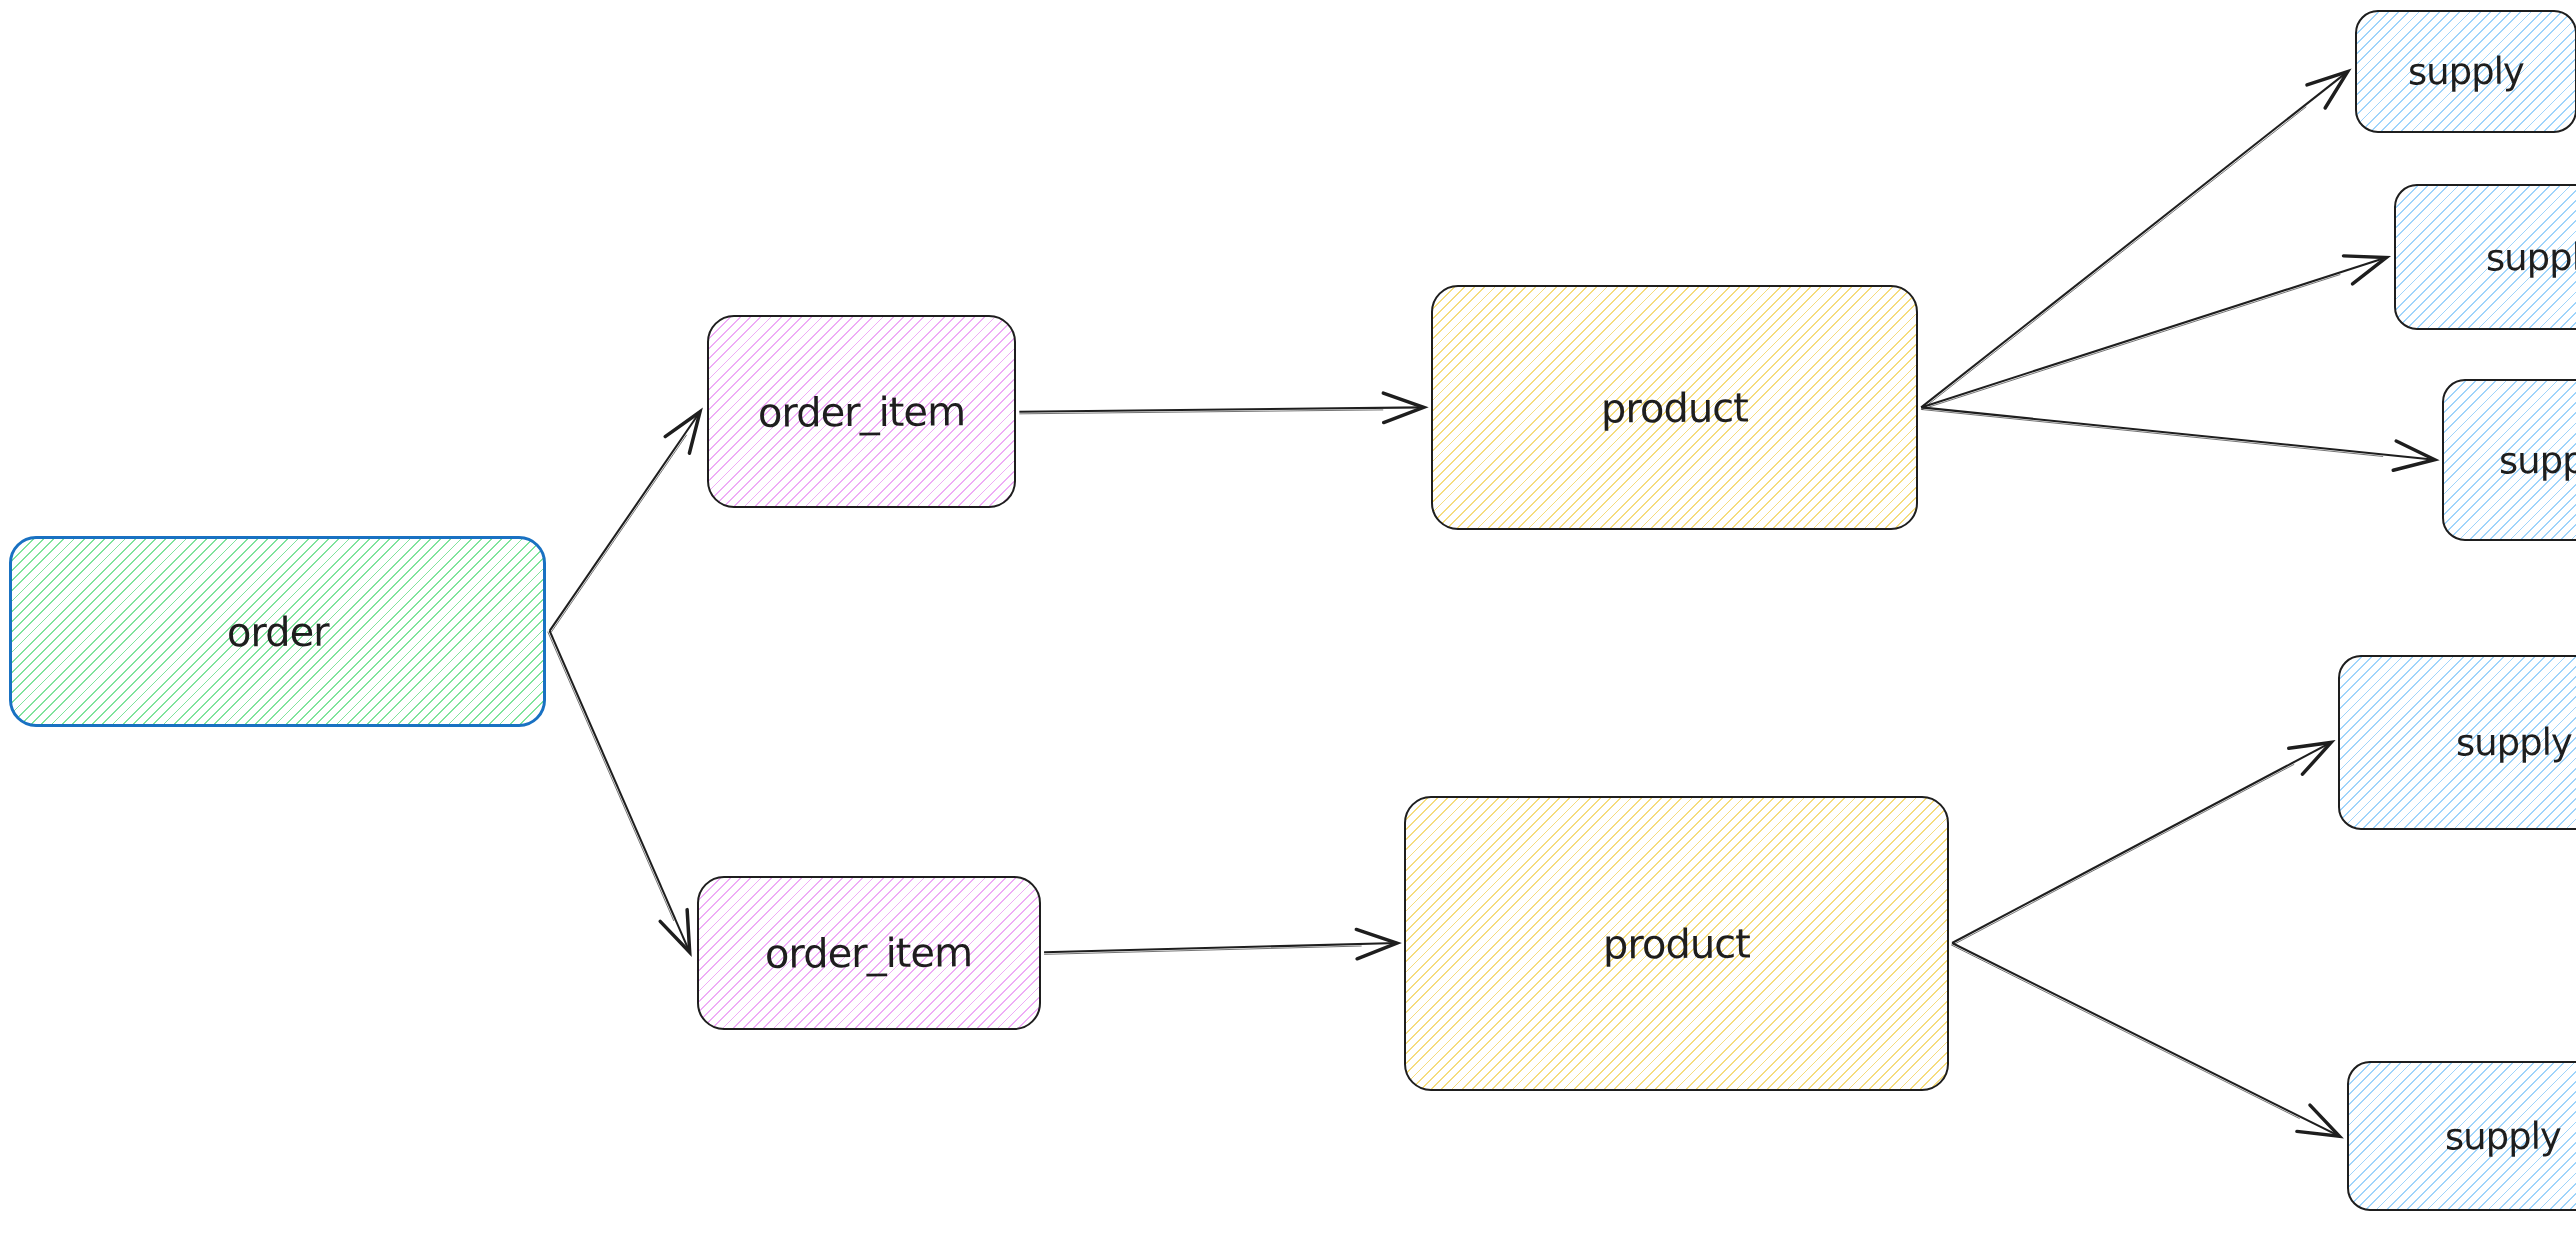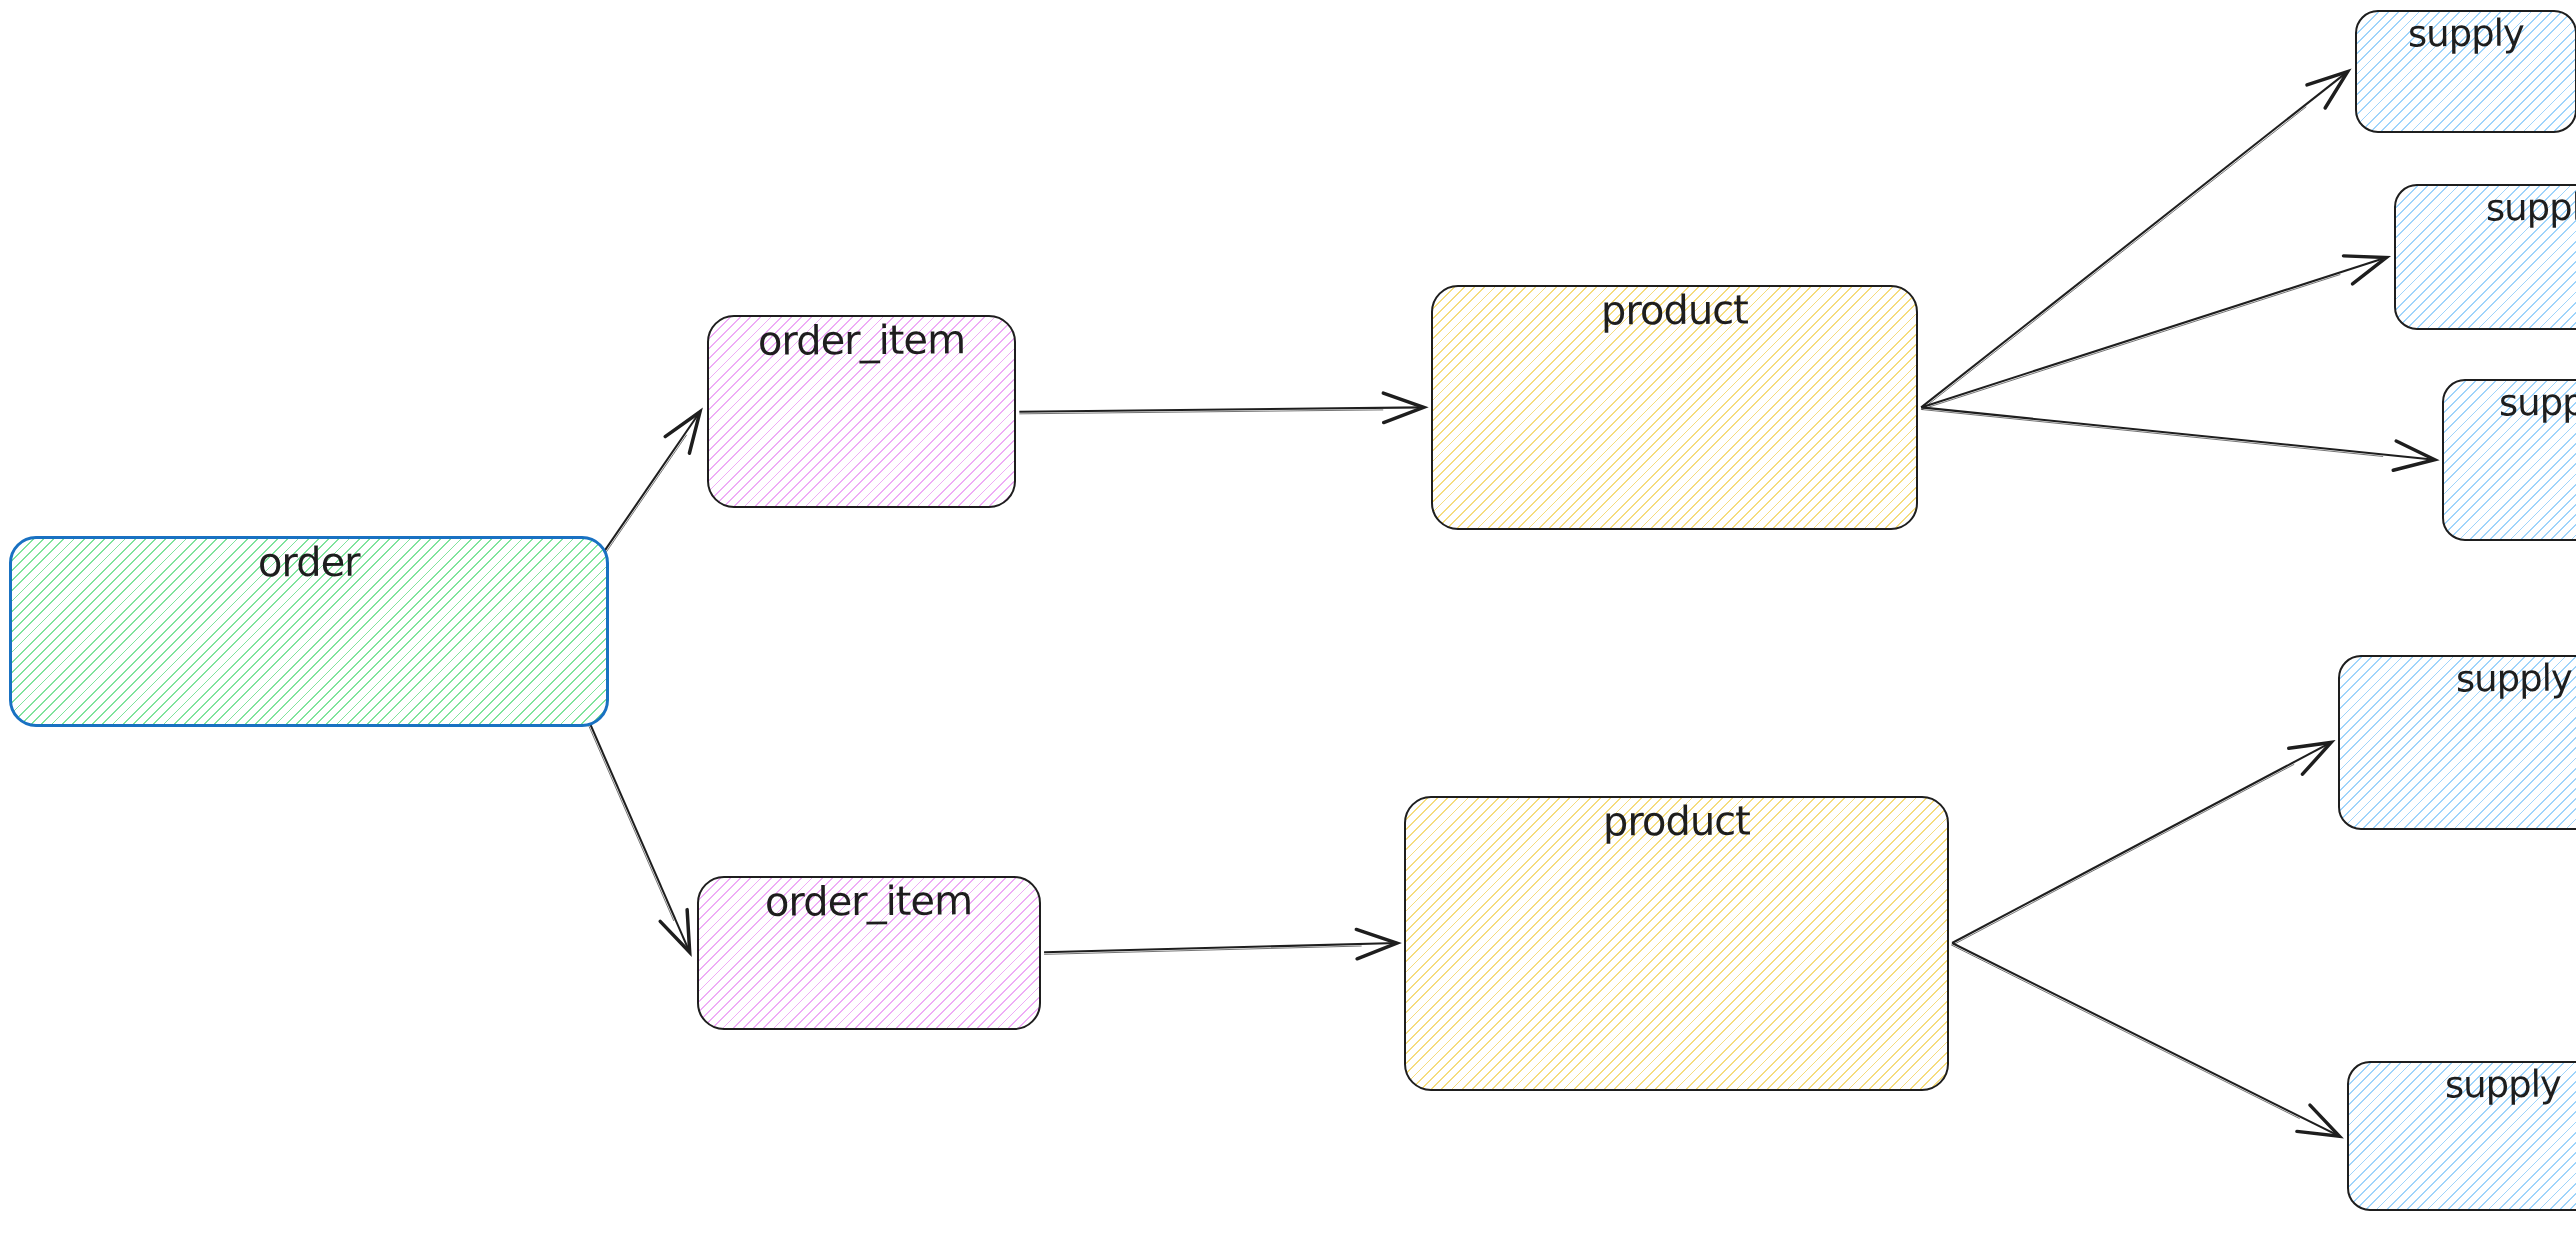--- a/index.html
+++ b/index.html
@@ -25,35 +25,35 @@
     overflow: visible;
     pointer-events: none;
   }
   .node {
     position: absolute;
     box-sizing: border-box;
     border: 2.6px solid #1e1e1e;
     border-radius: 27px;
     background-color: #ffffff;
     display: flex;
-    align-items: flex-start;
+    align-items: center;
     justify-content: center;
     z-index: 2;
   }
   .node .label {
     color: #1e1e1e;
     font-size: 40px;
     font-weight: 500;
     letter-spacing: -1px;
     white-space: nowrap;
     transform: rotate(-0.4deg);
   }
   .node.small .label { font-size: 37px; }
   
-  #n-order         { left: 9.3px;   top: 536px; width: 600px; height: 191px; border-width: 3.1px; }
+  #n-order         { left: 9.3px;   top: 536px; width: 537px; height: 191px; border-width: 3.1px; }
   #n-order-item-1  { left: 707px; top: 315px;  width: 309px;  height: 193px; }
   #n-order-item-2  { left: 697px; top: 876px; width: 344px;  height: 154px; }
   #n-product-1     { left: 1431px; top: 285px;  width: 487px;  height: 245px; }
   #n-product-2     { left: 1404px; top: 796px; width: 545px; height: 295px; }
   #n-supply-1      { left: 2355px; top: 10.3px;   width: 222px;  height: 123px; border-radius: 23px; }
   #n-supply-2      { left: 2394px; top: 184px;  width: 300px;  height: 146px; border-radius: 23px; }
   #n-supply-3      { left: 2442px; top: 379px;  width: 229px;  height: 162px; border-radius: 23px; }
   #n-supply-4      { left: 2338px; top: 655px; width: 352px;  height: 175px; border-radius: 23px; }
   #n-supply-5      { left: 2347px; top: 1061px; width: 312px;  height: 150px; border-radius: 23px; }
 </style>

